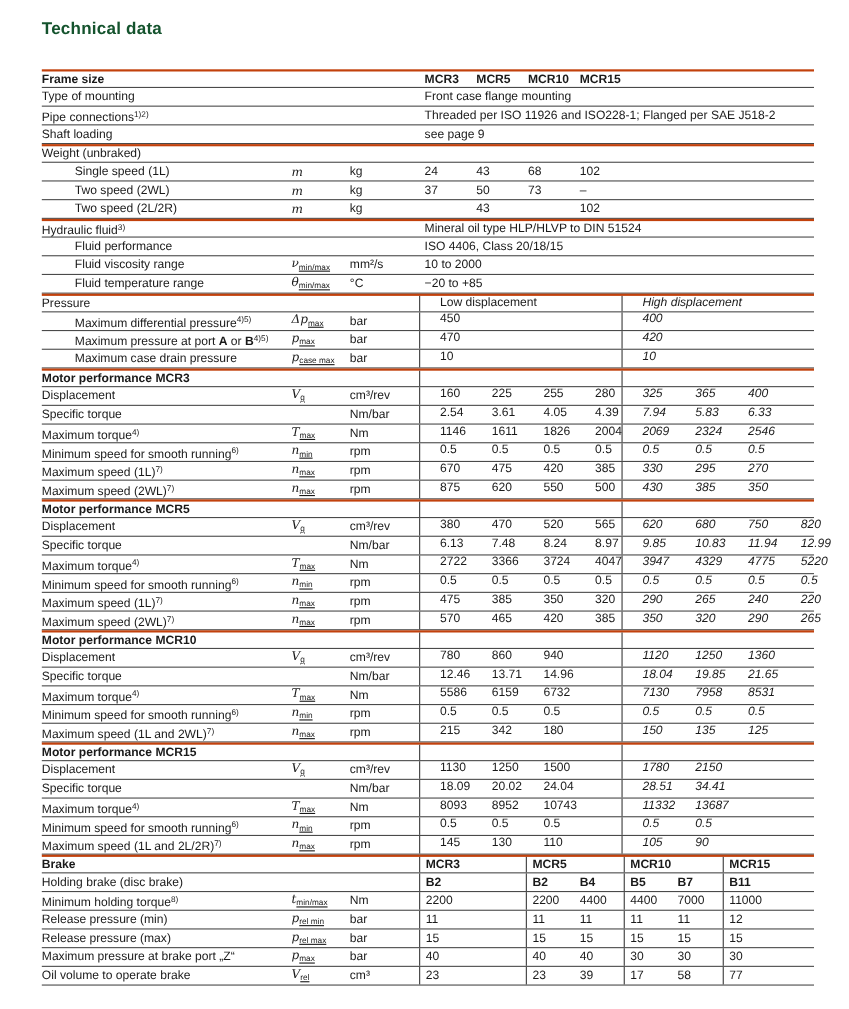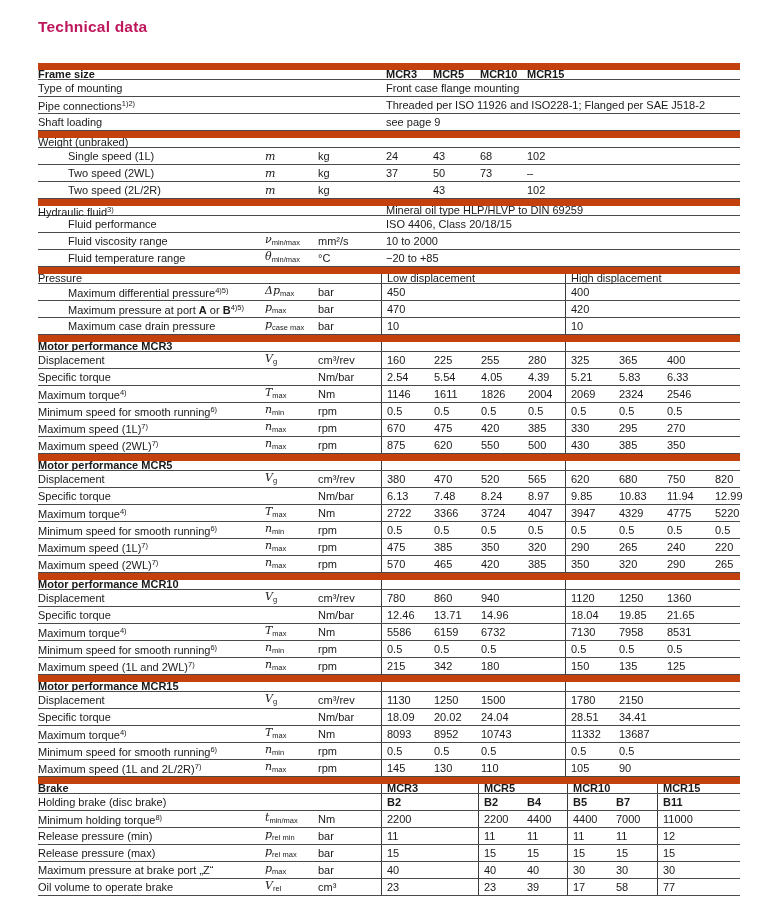--- a/index.html
+++ b/index.html
@@ -5,49 +5,49 @@
   html,body{margin:0;padding:0;background:#fff;}
   body{
     width:772px;height:917px;overflow:hidden;
     font-family:"Liberation Sans","DejaVu Sans",sans-serif;
     color:#1a1a1a;
     -webkit-font-smoothing:antialiased;
   }
   .page{padding:18px 32px 0 38px;}
   .title{
     font-size:15.5px;font-weight:700;letter-spacing:.2px;
-    margin:0 0 27px 0;color:#be185d;
+    margin:0 0 27px 0;color:#14532d;
   }
   .table{width:702px;}
   .row{
     display:flex;align-items:center;height:17px;box-sizing:border-box;
     border-bottom:1px solid #4a4a4a;font-size:11px;line-height:13px;
     white-space:nowrap;
   }
-  .row.tt{border-top:7px solid #c2410c;}
+  .row.tt{border-top:2px solid #c2410c;}
   .c-label{width:227px;flex:0 0 auto;overflow:visible;}
   .c-label.ind{padding-left:30px;box-sizing:border-box;}
   .c-sym{
     width:53px;flex:0 0 auto;
     font-family:"DejaVu Serif","Liberation Serif",serif;font-style:italic;font-size:11px;
   }
   .c-sym sub{
     font-family:"Liberation Sans",sans-serif;font-style:normal;
-    font-size:7.5px;vertical-align:-2px;letter-spacing:0;
+    font-size:7.5px;vertical-align:-2px;letter-spacing:0;text-decoration:underline;
   }
   .c-unit{width:63px;flex:0 0 auto;}
   sup.fn{font-size:7.5px;vertical-align:4px;margin-top:36px;}
   .varea{display:flex;align-items:center;padding-left:5px;flex:1 1 auto;height:100%;box-sizing:border-box;}
   .vcell{width:47px;flex:0 0 auto;}
   .zone{
-    display:flex;align-items:center;height:100%;box-sizing:border-box;
-    border-left:1px solid #3a3a3a;padding-left:5px;
+    display:flex;height:100%;box-sizing:border-box;
+    border-left:1px solid #3a3a3a;padding-left:18px;
   }
   .z-low{width:184px;flex:0 0 auto;}
-  .z-high{width:175px;flex:0 0 auto;}
+  .z-high{width:175px;flex:0 0 auto;font-style:italic;}
   .z-high .vcell{width:48px;}
   .bz{display:flex;align-items:center;height:100%;box-sizing:border-box;border-left:1px solid #3a3a3a;padding-left:5px;flex:0 0 auto;}
   .bz1{width:97px;}.bz2{width:89px;}.bz3{width:90px;}.bz4{width:83px;}
   .bz .vcell{width:43px;}
   .t-header,.t-header .vcell{font-weight:700;}
   .t-section .c-label{font-weight:700;}
   .t-brake-header{font-weight:700;}
   .bold-values .vcell{font-weight:700;}
   .seg-b{font-weight:700;}
 </style>
@@ -128,21 +128,21 @@
           <div class="vcell">43</div>
           <div class="vcell"></div>
           <div class="vcell">102</div>
         </div>
       </div>
       <div class="row t-span tt">
         <div class="c-label"><span>Hydraulic fluid</span><sup class="fn">3)</sup></div>
         <div class="c-sym"></div>
         <div class="c-unit"></div>
         <div class="varea">
-          <span>Mineral oil type HLP/HLVP to DIN 69259</span>
+          <span>Mineral oil type HLP/HLVP to DIN 51524</span>
         </div>
       </div>
       <div class="row t-span">
         <div class="c-label ind"><span>Fluid performance</span></div>
         <div class="c-sym"></div>
         <div class="c-unit"></div>
         <div class="varea">
           <span>ISO 4406, Class 20/18/15</span>
         </div>
       </div>
@@ -228,26 +228,26 @@
           <div class="vcell">365</div>
           <div class="vcell">400</div>
         </div>
       </div>
       <div class="row t-zones2">
         <div class="c-label"><span>Specific torque</span></div>
         <div class="c-sym"></div>
         <div class="c-unit"><span>Nm/bar</span></div>
         <div class="zone z-low">
           <div class="vcell">2.54</div>
-          <div class="vcell">5.54</div>
+          <div class="vcell">3.61</div>
           <div class="vcell">4.05</div>
           <div class="vcell">4.39</div>
         </div>
         <div class="zone z-high">
-          <div class="vcell">5.21</div>
+          <div class="vcell">7.94</div>
           <div class="vcell">5.83</div>
           <div class="vcell">6.33</div>
         </div>
       </div>
       <div class="row t-zones2">
         <div class="c-label"><span>Maximum torque</span><sup class="fn">4)</sup></div>
         <div class="c-sym"><span>T</span><sub>max</sub></div>
         <div class="c-unit"><span>Nm</span></div>
         <div class="zone z-low">
           <div class="vcell">1146</div>

